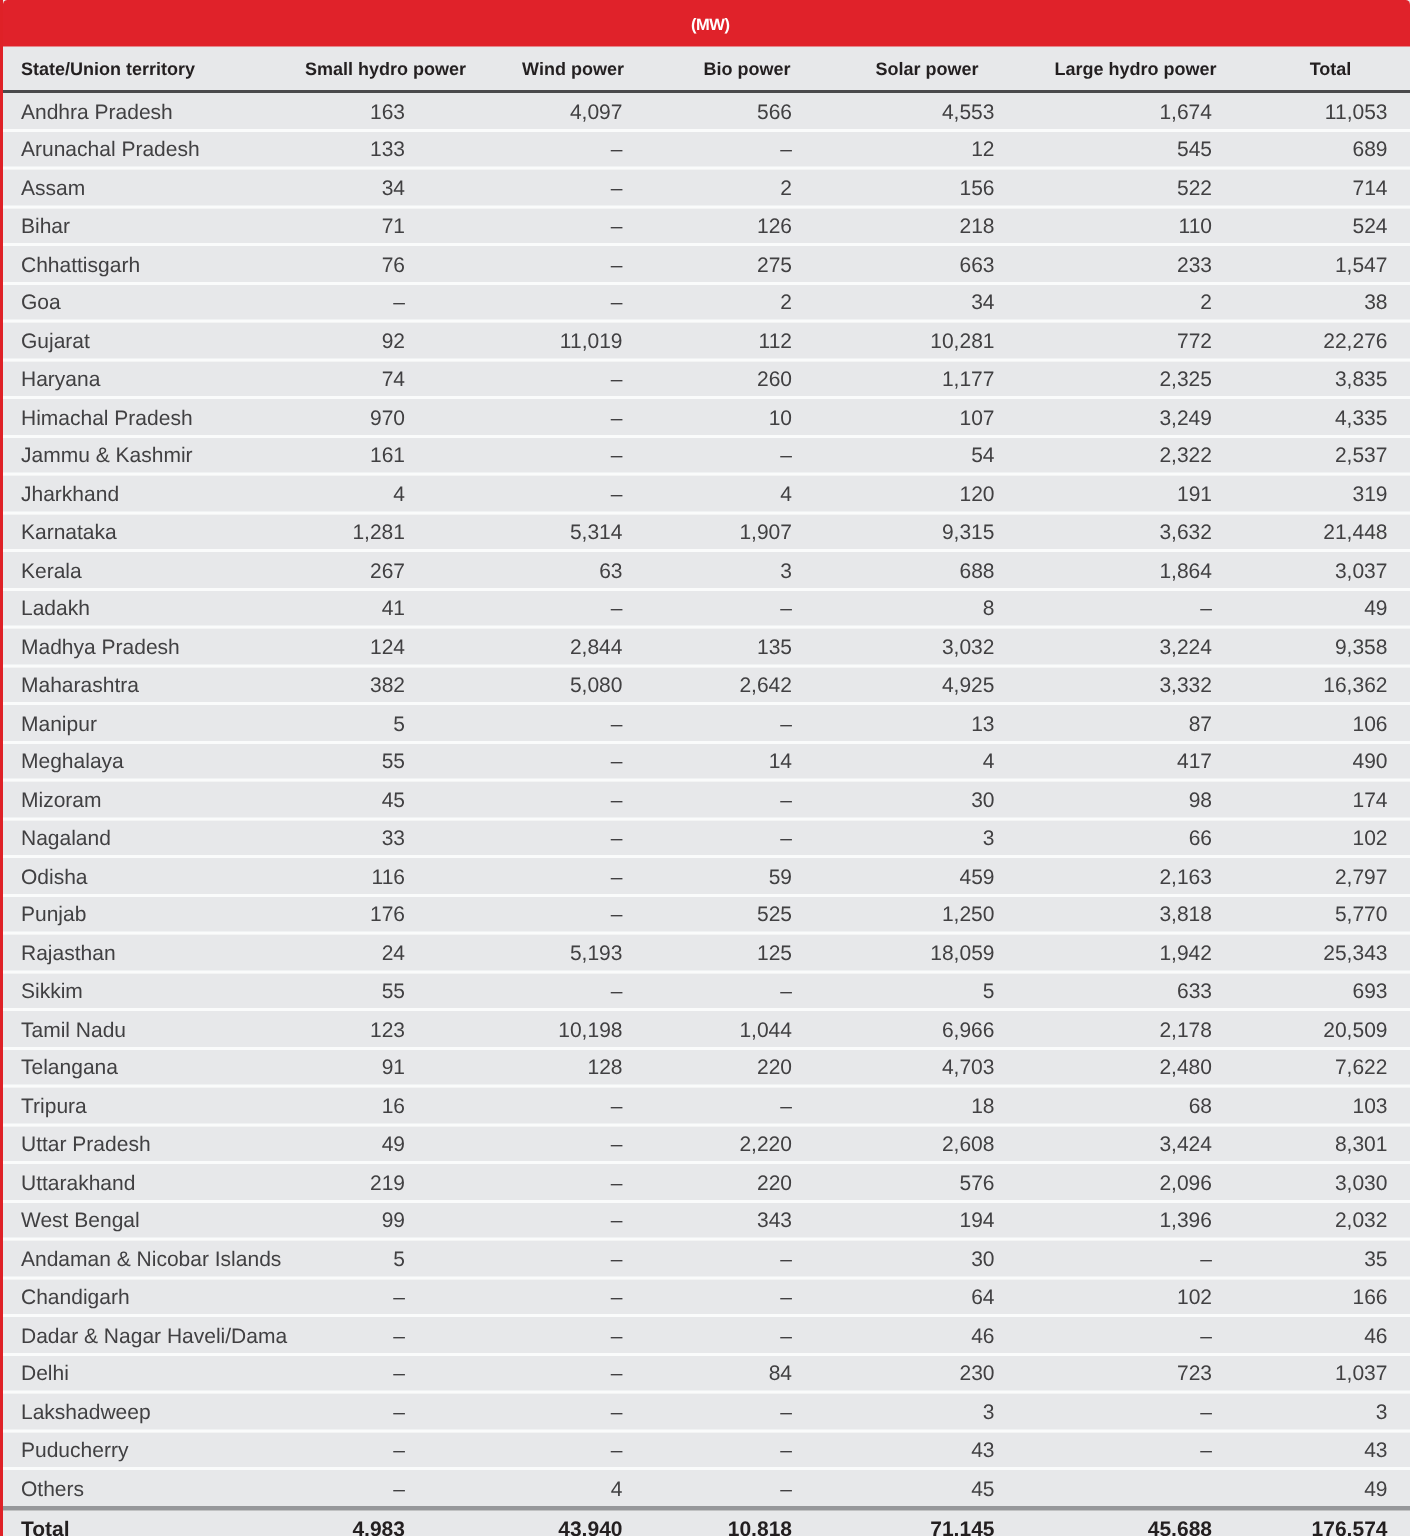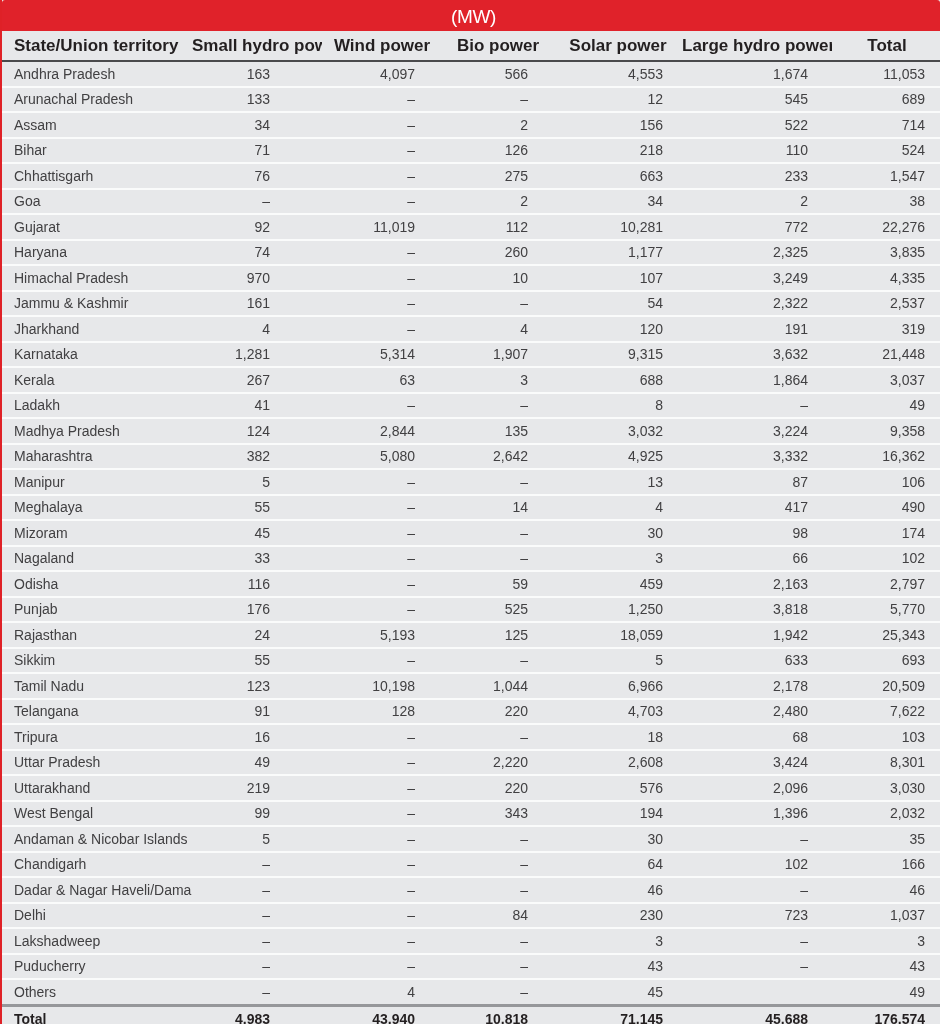--- a/index.html
+++ b/index.html
@@ -20,34 +20,34 @@
     height: 31px;
     background: #e0222a;
     border-radius: 3px 3px 0 0;
     display: flex; align-items: center; justify-content: center;
     color: #ffffff;
     font-weight: bold;
     font-size: 19px;
     letter-spacing: -0.3px;
   }
   .title-bar .unit {
-    font-size: 19px;
-    font-weight: normal;
+    font-size: 11px;
+    font-weight: bold;
     margin-left: 5px;
     padding-top: 3px;
   }
   table.capacity {
     width: 100%;
     border-collapse: collapse;
     table-layout: fixed;
   }
   thead th {
     height: 29px;
     background: #e7e8ea;
-    font-size: 17px;
+    font-size: 12px;
     font-weight: bold;
     color: #231f20;
     text-align: center;
     border-bottom: 2px solid #4a4a4c;
     padding: 0;
     white-space: nowrap;
     overflow: hidden;
   }
   thead th:first-child { text-align: left; padding-left: 12px; }
   tbody td {

